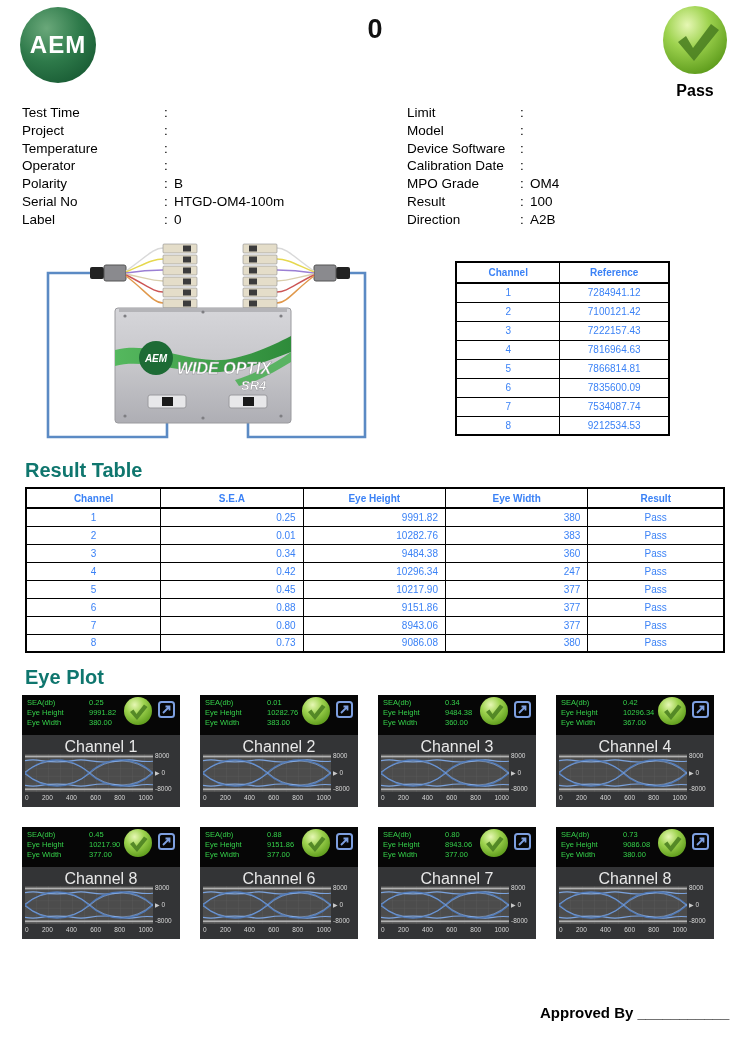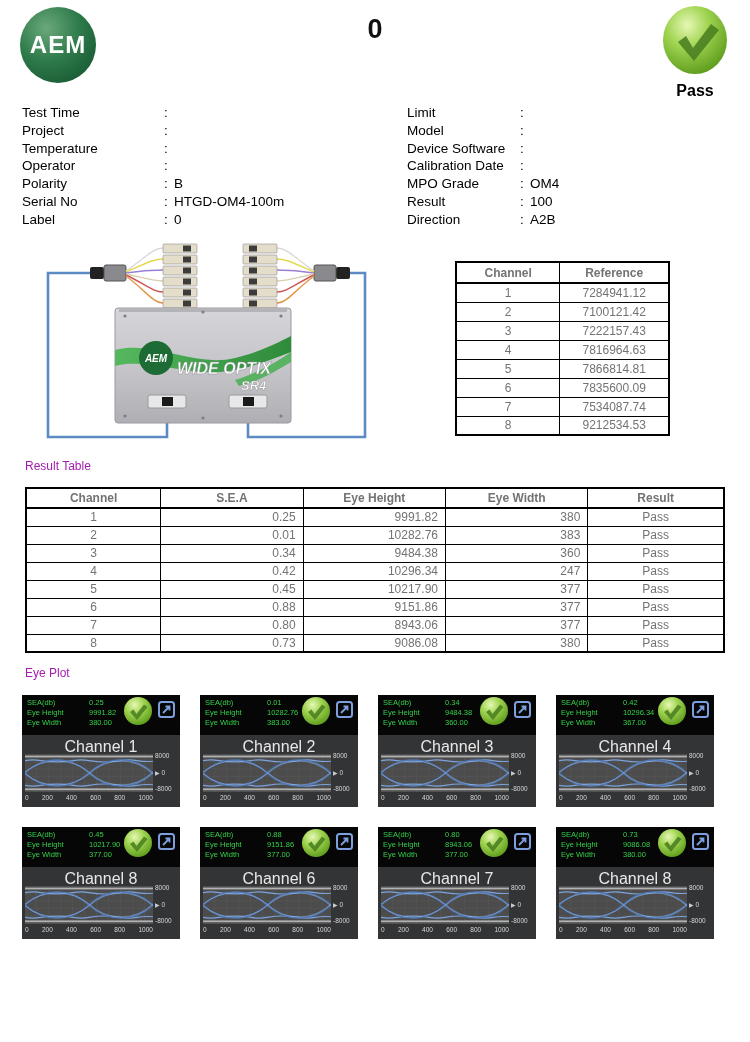--- a/index.html
+++ b/index.html
@@ -25,33 +25,33 @@
   .info-row { height:17.8px; font-size:13.5px; display:flex; }
   .info-row .lbl { font-weight:normal; color:#000; width:142px; flex:none; }
   #info-right .info-row .lbl { width:140px;padding-left:27px; }
   .info-row .colon { color:#000; width:10px; flex:none; }
   .info-row .val { color:#000; }
 
   
   #device-art { position:absolute; left:35px; top:240px; }
 
   
-  table { border-collapse:collapse; font-size:12px; color:#737373; }
+  table { border-collapse:collapse; font-size:10px; color:#3b82f6; }
   th, td { border:1px solid #000; }
   table.boxed { border:2px solid #000; }
   table.boxed th { border-bottom:2px solid #000; border-top:2px solid #000; }
   table.boxed td { border-top:1.6px solid #000; border-bottom:1.6px solid #000; }
   th { font-weight:bold; text-align:center; }
 
   #ref-table { position:absolute; left:455px; top:261px; width:215px; }
   #ref-table th { height:21px; }
   #ref-table td { height:19px; text-align:center; }
   #ref-table col.c1 { width:105px; } #ref-table col.c2 { width:110px; }
 
-  .section-title { position:absolute; left:25px; font-size:12px; font-weight:normal; color:#a21caf; }
+  .section-title { position:absolute; left:25px; font-size:20px; font-weight:bold; color:#0f766e; }
   #result-title { top:459px; }
   #eyeplot-title { top:666px; }
 
   #result-table { position:absolute; left:25px; top:487px; width:700px; }
   #result-table th { height:20px; }
   #result-table td { height:18px; }
   #result-table td:nth-child(1), #result-table td:nth-child(5) { text-align:center; }
   #result-table td:nth-child(2), #result-table td:nth-child(3), #result-table td:nth-child(4)
      { text-align:right; padding-right:7px; }
   #result-table col { width:20.4%; } #result-table col.c1 { width:19.3%; } #result-table col.c5 { width:19.5%; }
@@ -888,14 +888,18 @@
             <span>200</span>
             <span>400</span>
             <span>600</span>
             <span>800</span>
             <span>1000</span>
           </div>
         </div>
       </div>
     </div>
 
+  <div id="approved">
+    <span>Approved By</span>
+    <span>___________</span>
+  </div>
 
 </div>
 
 </body></html>

